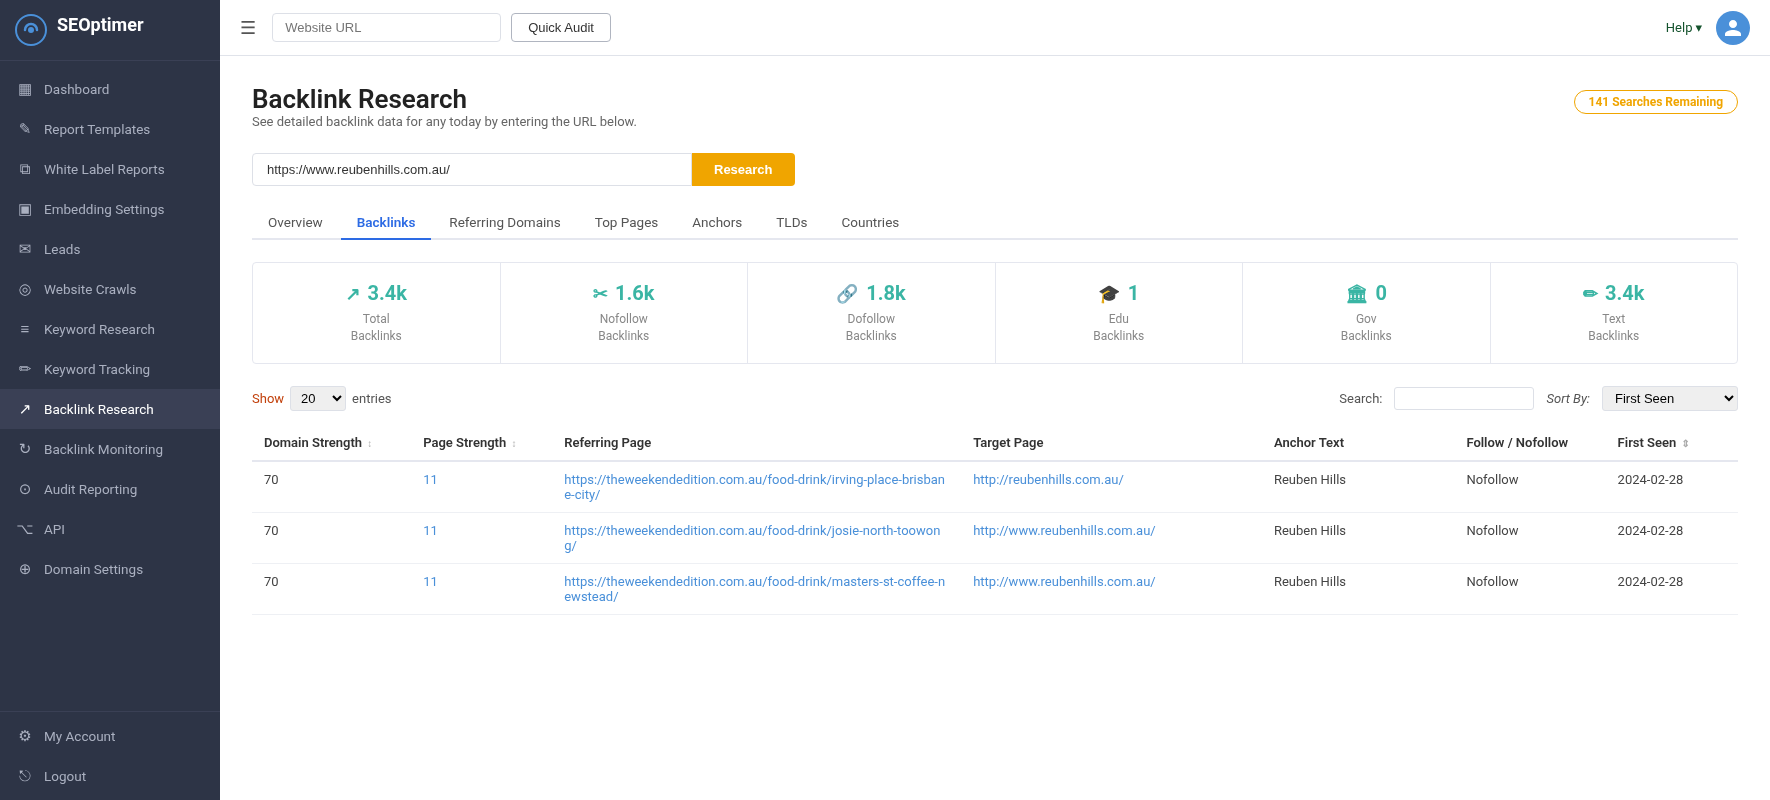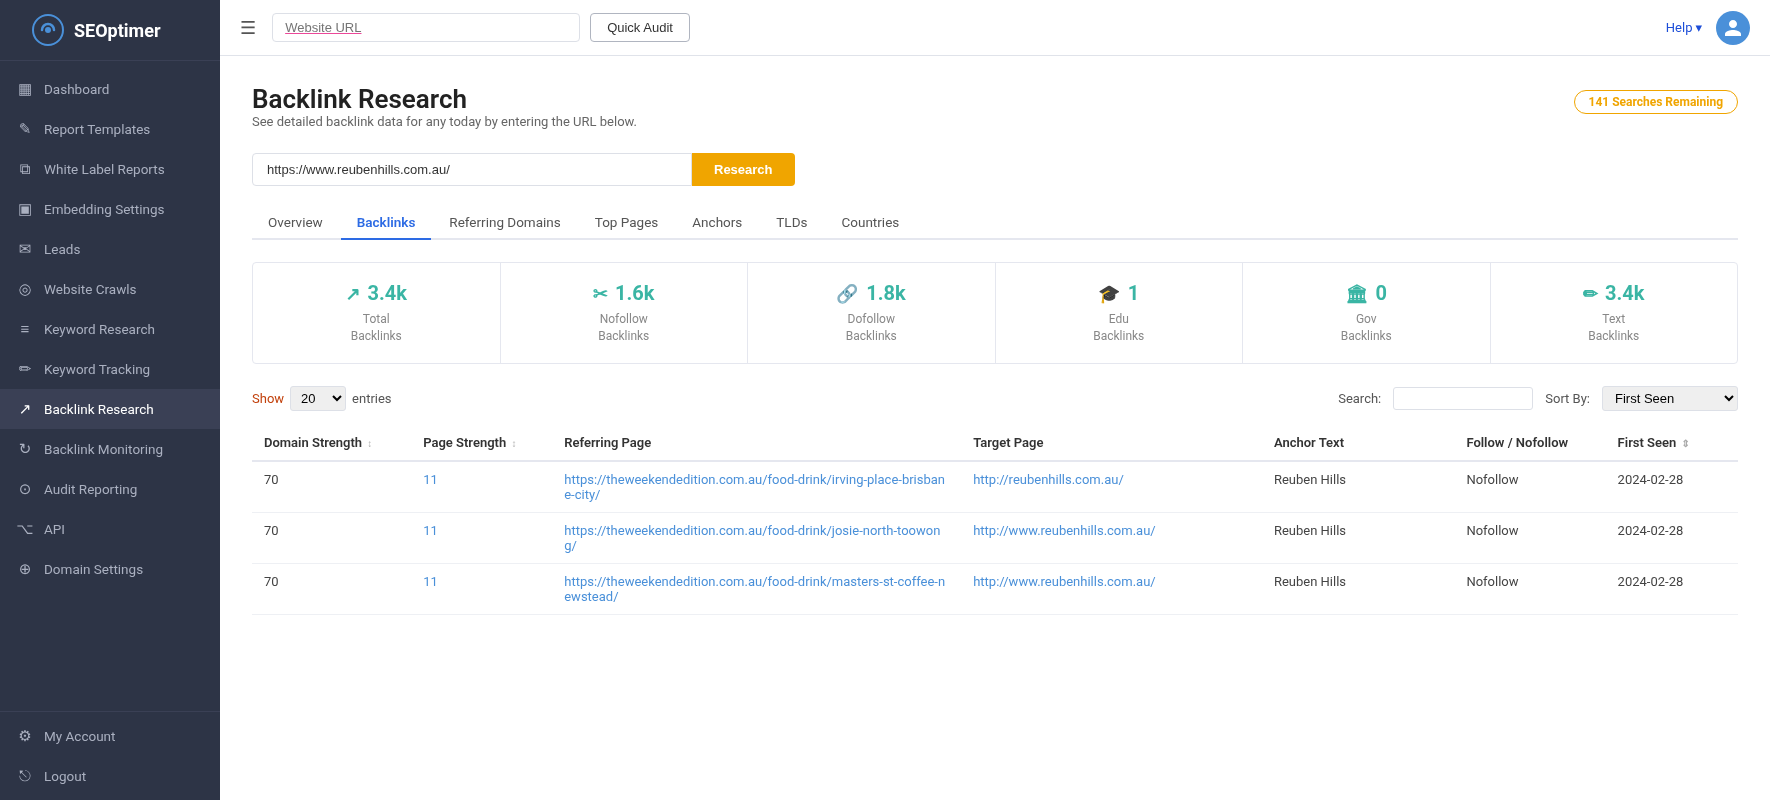--- a/index.html
+++ b/index.html
@@ -4,21 +4,21 @@
   <style>
     * { box-sizing: border-box; margin: 0; padding: 0; }
     body { font-family: -apple-system, BlinkMacSystemFont, 'Segoe UI', Roboto, sans-serif; font-size: 14px; display: flex; height: 800px; overflow: hidden; background: #f5f6fa; }
 
     
     #sidebar {
       width: 220px; min-width: 220px; background: #2d3446; color: #aab0c0;
       display: flex; flex-direction: column; height: 100%;
     }
     #sidebar-logo {
-      padding: 14px 32px; display: flex; align-items: center; gap: 10px;
+      padding: 14px 15px; display: flex; align-items: flex-start; gap: 10px;
       color: #fff; font-size: 18px; font-weight: 700; border-bottom: 1px solid #3a4055;
     }
     .logo-icon { width: 32px; height: 32px; }
     #sidebar-nav { flex: 1; overflow-y: auto; padding: 8px 0; }
     .nav-item {
       display: flex; align-items: center; gap: 10px;
       padding: 11px 16px; cursor: pointer; color: #aab0c0; font-size: 13.5px;
       transition: background 0.15s;
     }
     .nav-item.active { background: #3a4055; color: #fff; }
@@ -29,28 +29,28 @@
     #main { flex: 1; display: flex; flex-direction: column; overflow: hidden; }
 
     
     #topbar {
       background: #fff; border-bottom: 1px solid #e0e3ea;
       display: flex; align-items: center; padding: 0 20px; height: 56px; gap: 10px;
     }
     #hamburger { cursor: pointer; font-size: 18px; color: #555; margin-right: 6px; }
     #url-input {
       border: 1px solid #dde0e7; border-radius: 4px; padding: 6px 12px;
-      font-size: 13px; width: 308px; outline: none; color: #ec4899; text-decoration: underline;
+      font-size: 13px; width: 229px; outline: none; color: #ec4899;
     }
     #quick-audit-btn {
       border: 1px solid #b0b5c0; background: #fff; border-radius: 4px;
       padding: 6px 16px; font-size: 13px; cursor: pointer; color: #333;
     }
     #topbar-right { margin-left: auto; display: flex; align-items: center; gap: 14px; }
-    #help-link { color: #1d4ed8; font-size: 13px; cursor: pointer; display: flex; align-items: center; gap: 3px; }
+    #help-link { color: #14532d; font-size: 13px; cursor: pointer; display: flex; align-items: center; gap: 3px; }
     #user-icon { width: 34px; height: 34px; background: #4a90d9; border-radius: 50%; display: flex; align-items: center; justify-content: center; color: #fff; font-size: 16px; cursor: pointer; }
 
     
     #content { flex: 1; overflow-y: auto; padding: 28px 32px; background: #fff; }
 
     
     #page-header { display: flex; align-items: flex-start; justify-content: space-between; margin-bottom: 8px; }
     #page-title { font-size: 26px; font-weight: 600; color: #222; }
     #searches-badge {
       border: 1.5px solid #f0a500; color: #f0a500; border-radius: 20px;
@@ -90,21 +90,21 @@
     .teal { color: #3ab5a4; }
 
     
     #table-controls { display: flex; align-items: center; margin-bottom: 14px; gap: 0; }
     #show-label { font-size: 13px; color: #c2410c; margin-right: 6px; }
     #entries-select { border: 1px solid #dde0e7; border-radius: 3px; padding: 3px 6px; font-size: 13px; }
     #entries-label { font-size: 13px; color: #555; margin-left: 6px; }
     #table-right { margin-left: auto; display: flex; align-items: center; gap: 12px; }
     #search-label { font-size: 13px; color: #555; }
     #table-search { border: 1px solid #dde0e7; border-radius: 3px; padding: 3px 8px; font-size: 13px; width: 140px; outline: none; }
-    #sort-label { font-size: 13px; color: #555; }
+    #sort-label { font-size: 13px; color: #555; font-style: italic; }
     #sort-select { border: 1px solid #dde0e7; border-radius: 3px; padding: 3px 8px; font-size: 13px; }
 
     
     #data-table { width: 100%; border-collapse: collapse; font-size: 13px; }
     #data-table th {
       text-align: left; padding: 10px 12px; font-weight: 600; color: #333;
       border-bottom: 2px solid #e5e7ef; white-space: nowrap;
     }
     #data-table td { padding: 10px 12px; border-bottom: 1px solid #eef0f4; color: #444; vertical-align: top; }
     .link-cell { color: #4a90d9; text-decoration: none; word-break: break-all; }

